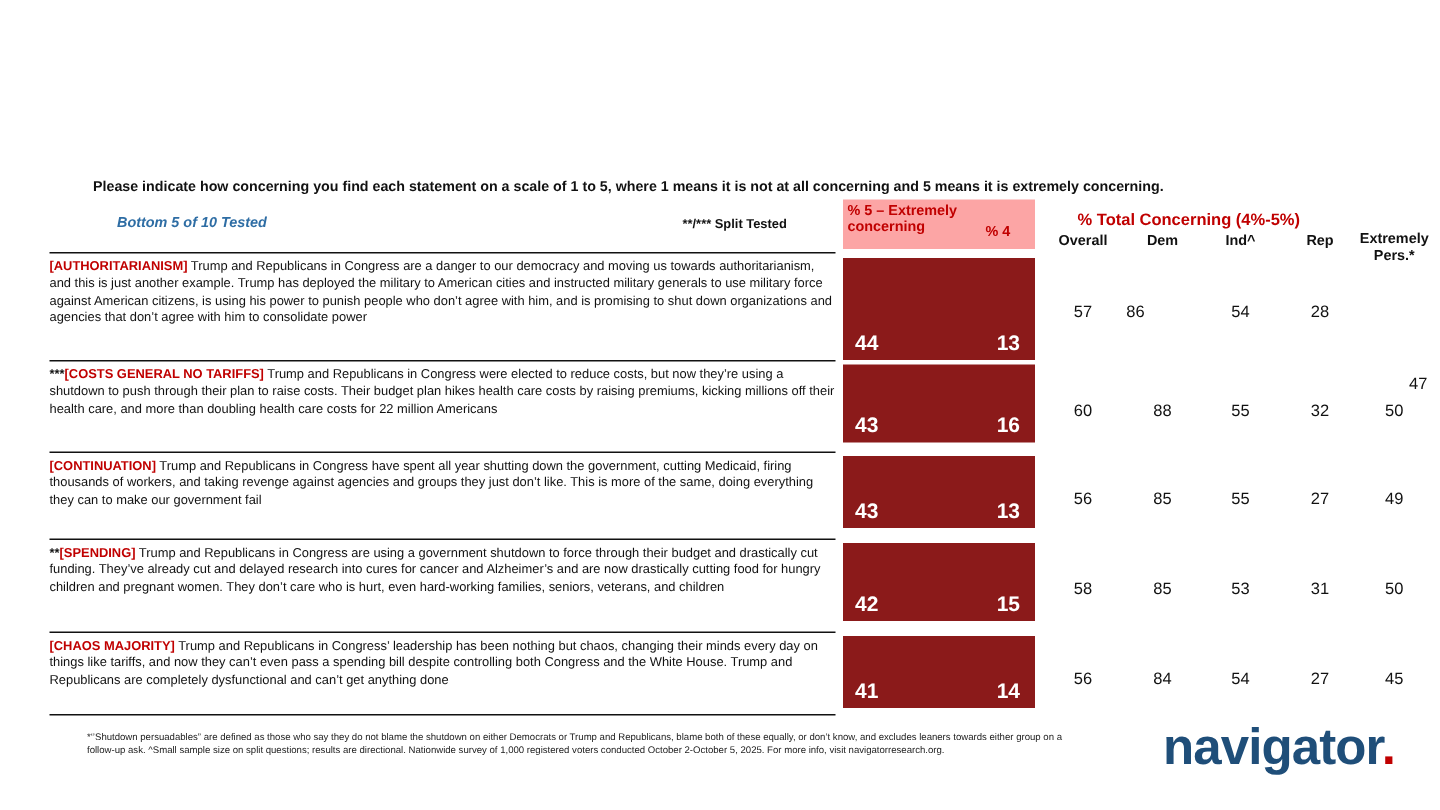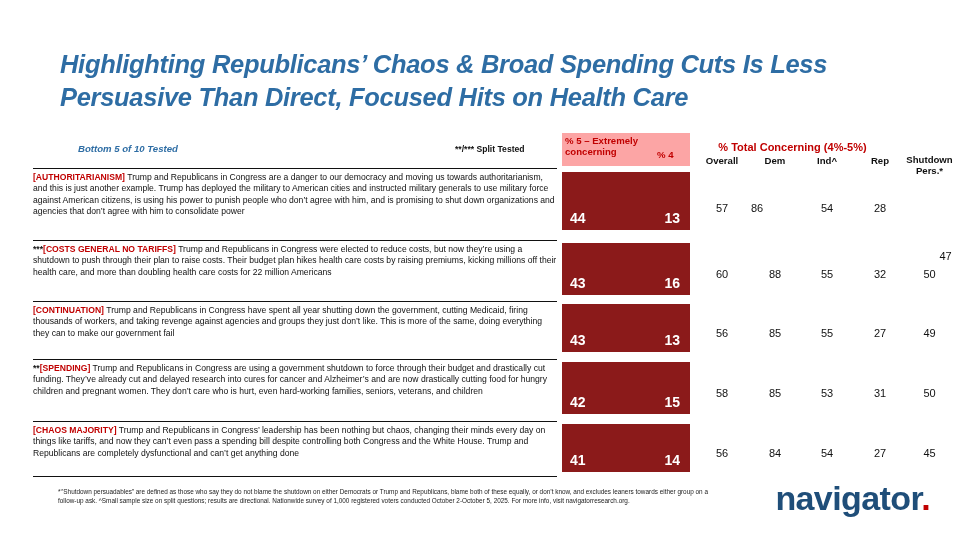--- a/index.html
+++ b/index.html
@@ -204,44 +204,44 @@
     top: 476px;
     width: 524px;
     border-top: 1.6px solid #111;
   }
 </style>
 </head>
 <body>
 
 <div class="slide">
 
-  <div class="title">Highlighting Republicans’ Chaos &amp; Broad Spending Cuts Is Less Persuasive Than Direct, Focused Hits on Health Care</div>
+  <div class="subtitle">Please indicate how concerning you find each statement on a scale of 1 to 5, where 1 means it is not at all concerning and 5 means it is extremely concerning.</div>
   <div class="note-left">Bottom 5 of 10 Tested</div>
   <div class="note-split">**/*** Split Tested</div>
 
   <div class="hdr-dark">
     <div class="c5">% 5 – Extremely concerning</div>
     <div class="c4">% 4</div>
   </div>
 
   <div class="hdr-total">% Total Concerning (4%-5%)</div>
 
   <div class="hdr-cols">
     <span style="left:0px;width:60px;">Overall</span>
     <span style="left:58px;width:50px;">Dem</span>
     <span style="left:110px;width:50px;">Ind^</span>
     <span style="left:163px;width:50px;">Rep</span>
-    <span style="left:210px;width:55px;line-height:1.1;">Shutdown Pers.*</span>
+    <span style="left:210px;width:55px;line-height:1.1;">Extremely Pers.*</span>
   </div>
 
   <div class="rows">
 
     <div class="row" style="height:72px;">
       <div class="stmt"><span class="tagstar"></span><span class="tag">[AUTHORITARIANISM]</span><span> Trump and Republicans in Congress are a danger to our democracy and moving us towards authoritarianism, and this is just another example. Trump has deployed the military to American cities and instructed military generals to use military force against American citizens, is using his power to punish people who don’t agree with him, and is promising to shut down organizations and agencies that don’t agree with him to consolidate power</span></div>
-      <div class="bar" style="height:58px;top:4px;text-decoration:underline;">
+      <div class="bar" style="height:68px;top:4px;text-decoration:underline;">
         <span class="v5">44</span>
         <span class="v4">13</span>
       </div>
       <div class="nums" style="top:34px;">
         <span style="left:0px;width:60px;">57</span>
         <span style="left:40px;width:50px;">86</span>
         <span style="left:110px;width:50px;">54</span>
         <span style="left:163px;width:50px;">28</span>
         <span style="left:226px;width:55px;margin-top:48px;">47</span>
       </div>

